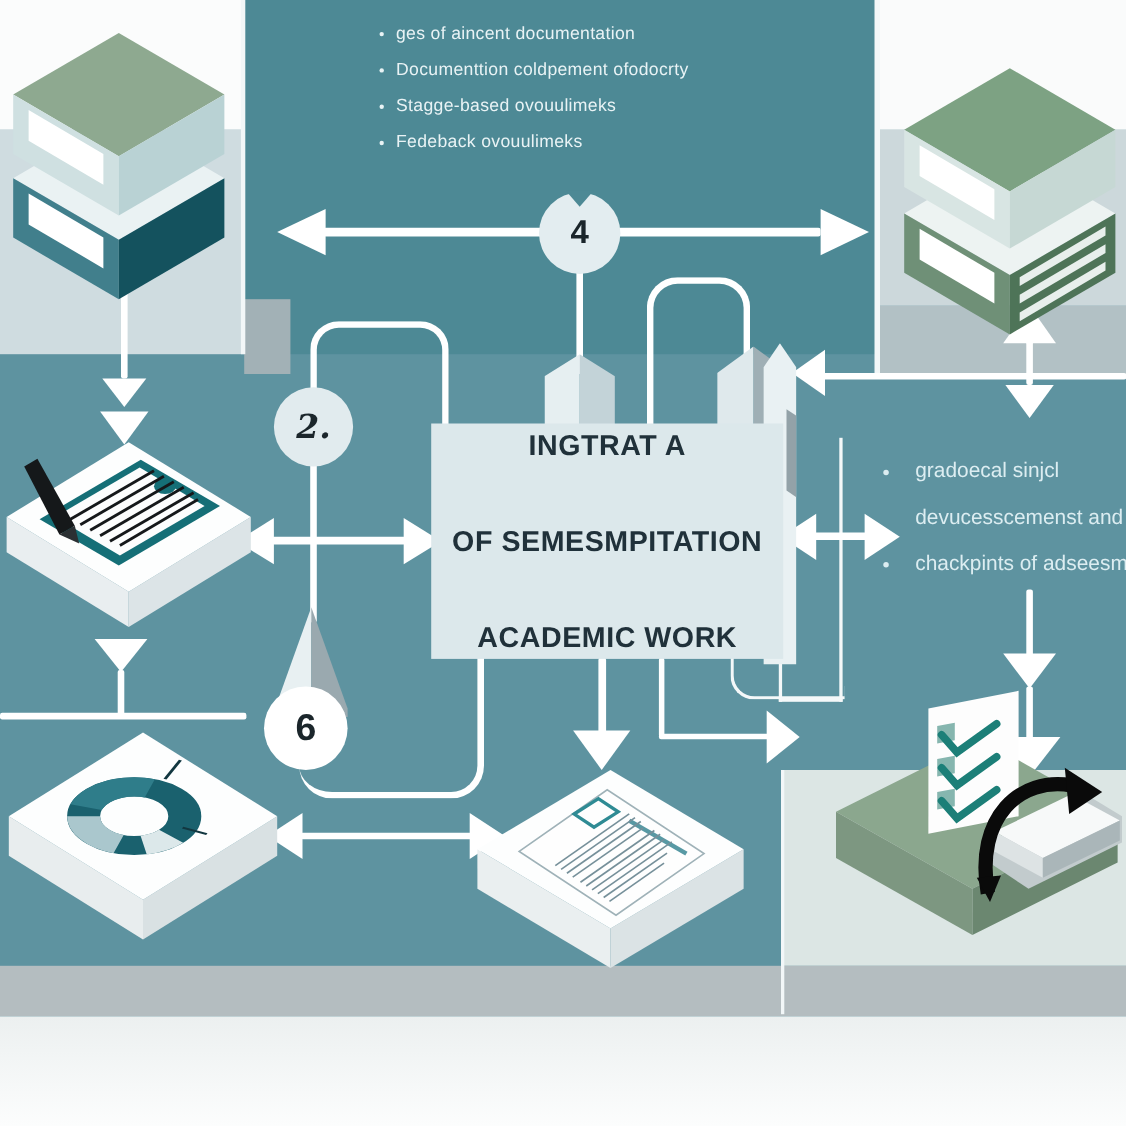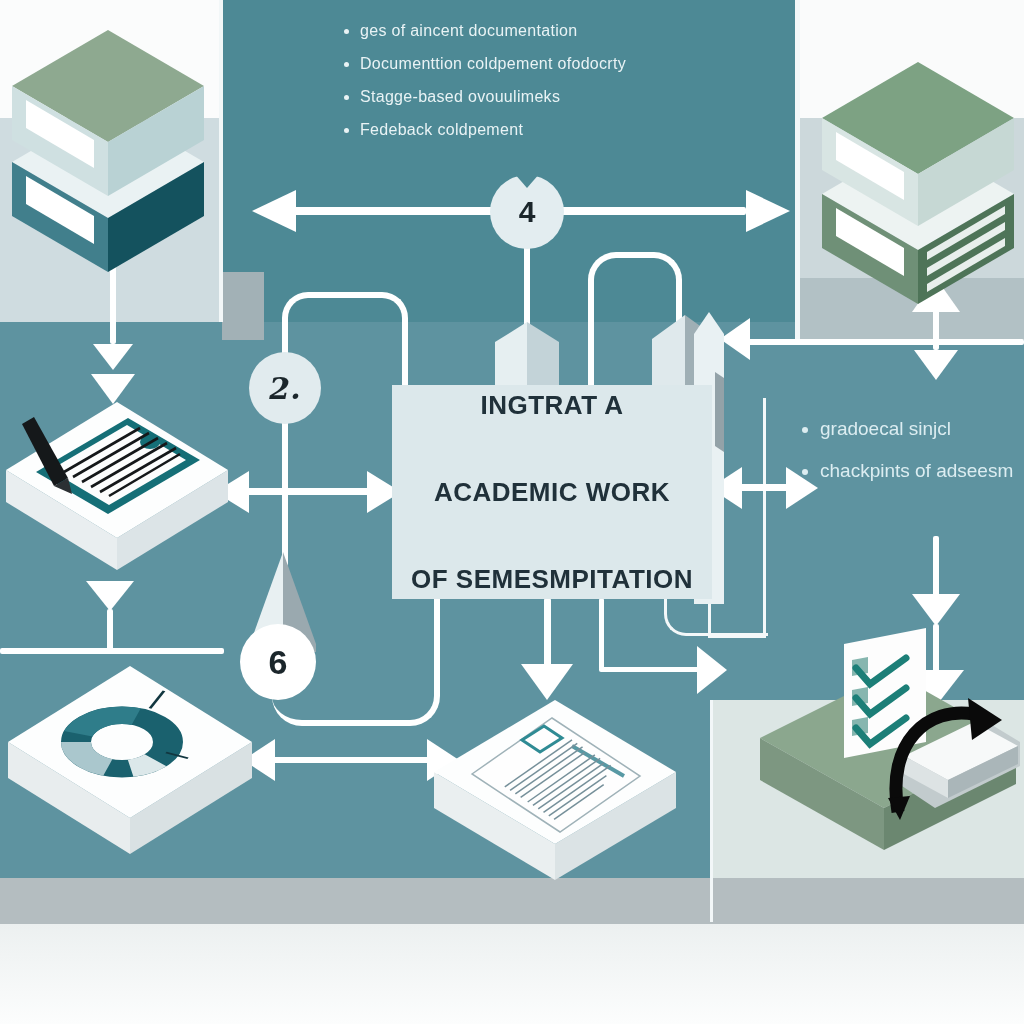--- a/index.html
+++ b/index.html
@@ -10,21 +10,21 @@
   .line{position:absolute;background:#fff;border-radius:2px;}
   .thin{position:absolute;background:#f2f7f8;}
   .tri{position:absolute;width:0;height:0;}
   .badge{position:absolute;border-radius:50%;display:flex;align-items:center;
          justify-content:center;color:#1b262b;font-weight:bold;}
   #top-bullets{position:absolute;left:338px;top:22px;width:430px;margin:0;padding:0 0 0 22px;
                color:#e9f3f5;font-size:16px;letter-spacing:.3px;}
   #top-bullets li{margin-bottom:15px;}
   #right-bullets{position:absolute;left:800px;top:408px;width:224px;margin:0;padding:0 0 0 20px;
                  color:#dcedf1;font-size:19px;line-height:42px;overflow:visible;}
-  #right-bullets li span{display:block;white-space:nowrap;}
+  #right-bullets li span{display:block;white-space:nowrap;margin-left:12px;}
   #center-box{position:absolute;left:392px;top:385px;width:320px;height:214px;background:#dce8eb;
               display:flex;flex-direction:column;align-items:center;justify-content:space-between;
               text-align:center;color:#20313a;font-size:26px;font-weight:bold;
               line-height:40px;letter-spacing:.5px;z-index:4;}
   .z1{z-index:1}.z2{z-index:2}.z3{z-index:3}.z5{z-index:5}.z6{z-index:6}
 </style>
 </head>
 <body>
 
 <div id="canvas">
@@ -109,22 +109,22 @@
     <polygon points="35,4 2,96 2,104 35,104" fill="#e8f0f2"></polygon>
       <polygon points="35,4 68,96 68,104 35,104" fill="#9aa9af"></polygon>
   </svg>
   <svg class="abs z3" style="left:694px;top:312px;" width="30" height="292" viewBox="0 0 30 292">
     <polygon points="0,22 15,0 30,22 30,292 0,292" fill="#e9f1f3"></polygon>
       <polygon points="21,60 30,66 30,140 21,134" fill="#93a2a8"></polygon>
   </svg>
 
   <div id="center-box">
     <div>INGTRAT A</div>
+    <div>OF SEMESMPITATION</div>
     <div>ACADEMIC WORK</div>
-    <div>OF SEMESMPITATION</div>
   </div>
 
   <div class="badge z5" style="left:249px;top:352px;width:72px;height:72px;background:#e1ebee;
               font-family:'DejaVu Serif',serif;font-style:italic;font-size:30px;">2.</div>
   <div class="badge z5" style="left:490px;top:175px;width:74px;height:74px;background:#e3edf0;font-size:30px;">
     <span>4</span>
     <div class="tri" style="left:24px;top:-2px;border-left:13px solid transparent;border-right:13px solid transparent;border-top:15px solid #4d8995;"></div>
   </div>
   <div class="badge z5" style="left:240px;top:624px;width:76px;height:76px;background:#ffffff;font-size:34px;">6</div>
 
@@ -226,25 +226,26 @@
     <polygon points="266,130 266,148 196,182 196,164" fill="#aab6b9"></polygon>
     <path d="M146,196 C134,126 176,90 222,98" stroke="#0a0a0a" stroke-width="13" fill="none"></path>
     <polygon points="216,82 250,104 220,124" fill="#0a0a0a"></polygon>
     <polygon points="136,182 158,180 148,204" fill="#0a0a0a"></polygon>
   </svg>
 
   <ul id="top-bullets">
     <li>ges of aincent documentation</li>
     <li>Documenttion coldpement ofodocrty</li>
     <li>Stagge-based ovouulimeks</li>
-    <li>Fedeback coldpement</li>
+    <li>Fedeback ovouulimeks</li>
   </ul>
 
   <ul id="right-bullets">
     <li>
       <span>gradoecal sinjcl</span>
+      <span>devucesscemenst and</span>
     </li>
     <li>
       <span>chackpints of adseesm</span>
     </li>
   </ul>
 
 </div>
 
 </body></html>

